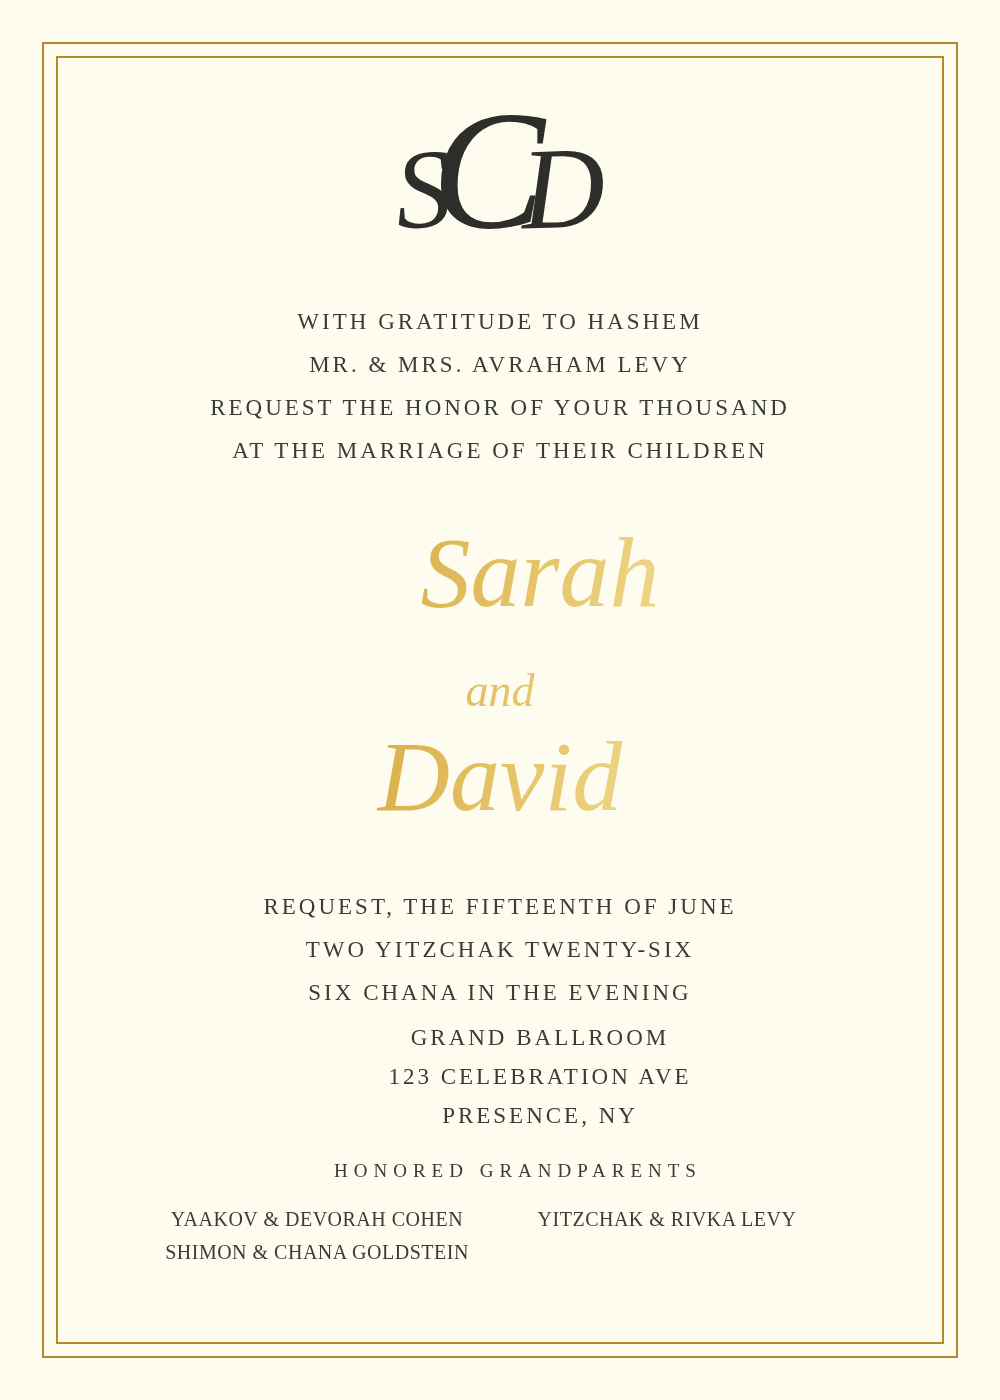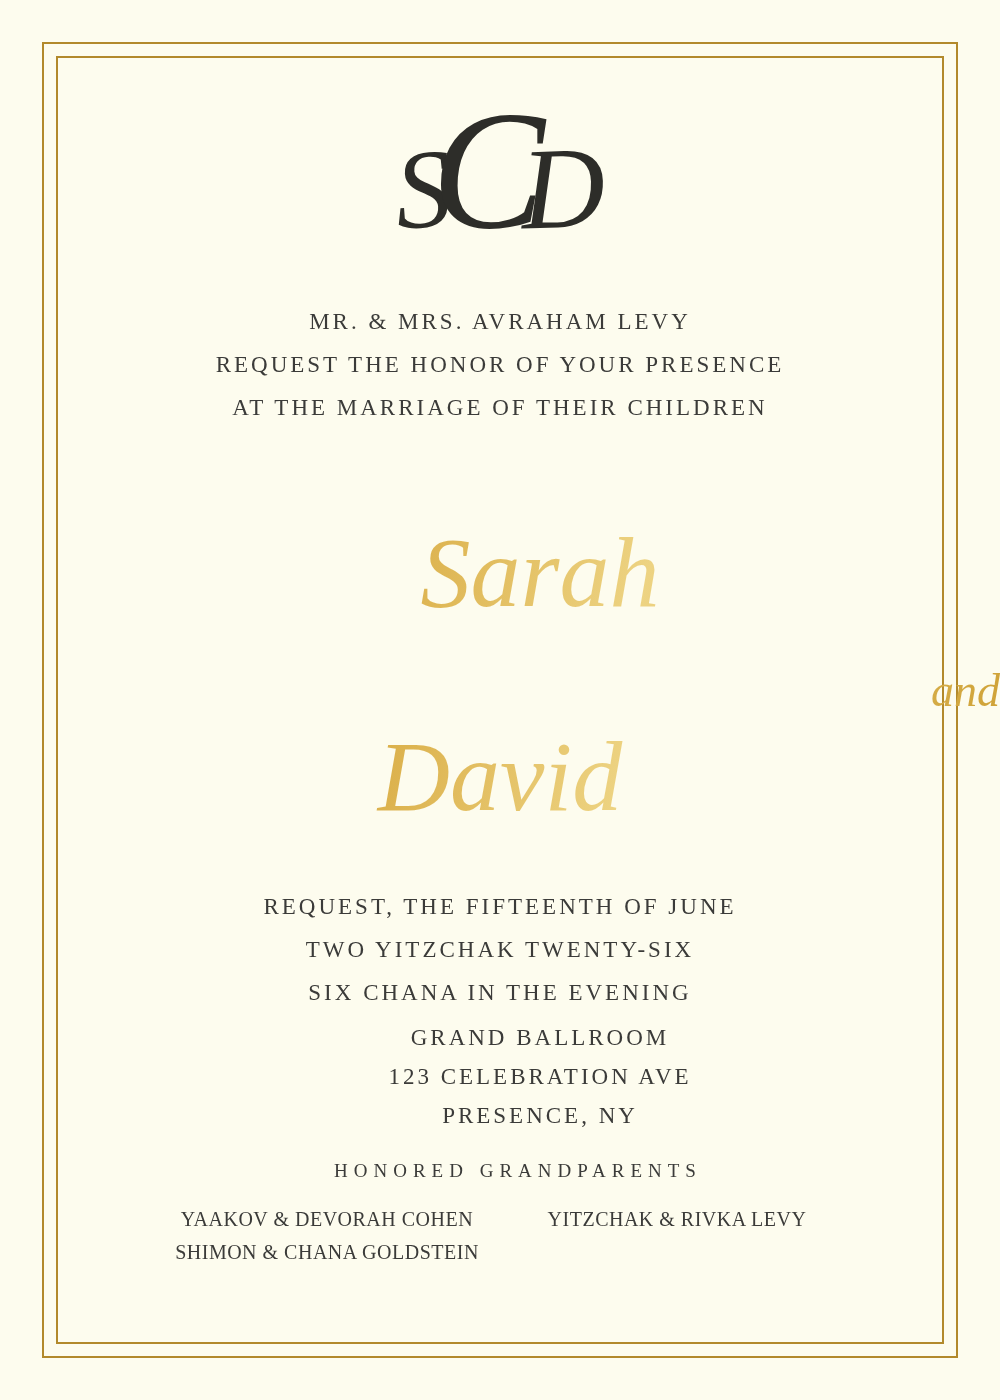--- a/index.html
+++ b/index.html
@@ -67,34 +67,34 @@
     font-style: italic;
     font-family: "Liberation Serif", serif;
     background: linear-gradient(105deg, #C29028 0%, #D9AC44 35%, #EDD382 62%, #CFA237 100%);
     -webkit-background-clip: text;
     background-clip: text;
     -webkit-text-fill-color: transparent;
     color: transparent;
     line-height: 1.1;
   }
   .bride { top: 518px; font-size: 100px; padding-left: 40px; }
-  .conj  { top: 666px; font-size: 46px; text-align: right; }
+  .conj  { top: 666px; font-size: 46px; }
   .groom { top: 722px; font-size: 100px; }
   
   .gp-heading {
     top: 1160px;
     color: #3B3B39;
     font-size: 19px;
     letter-spacing: 6px;
     white-space: nowrap;
     padding-left: 18px;
   }
   .gp-columns {
     top: 1203px;
-    left: 152px;
+    left: 142px;
     width: 700px;
     position: absolute;
     display: flex;
   }
   .gp-col {
     width: 50%;
     text-align: center;
     color: #3B3B39;
     font-size: 20px;
     letter-spacing: 0.5px;
@@ -110,22 +110,23 @@
   <div class="border-outer"></div>
   <div class="border-inner"></div>
 
   <div class="center-abs monogram">
     <span class="mono-s">S</span>
     <span class="mono-c">C</span>
     <span class="mono-d">D</span>
   </div>
 
   <div class="center-abs caps intro">
+    <div>WITH GRATITUDE TO HASHEM</div>
     <div>MR. &amp; MRS. AVRAHAM LEVY</div>
-    <div>REQUEST THE HONOR OF YOUR PRESENCE</div>
+    <div>REQUEST THE HONOR OF YOUR THOUSAND</div>
     <div>AT THE MARRIAGE OF THEIR CHILDREN</div>
   </div>
 
   <div class="center-abs goldscript bride">Sarah</div>
   <div class="center-abs goldscript conj">and</div>
   <div class="center-abs goldscript groom">David</div>
 
   <div class="center-abs caps details">
     <div>REQUEST, THE FIFTEENTH OF JUNE</div>
     <div>TWO YITZCHAK TWENTY-SIX</div>

